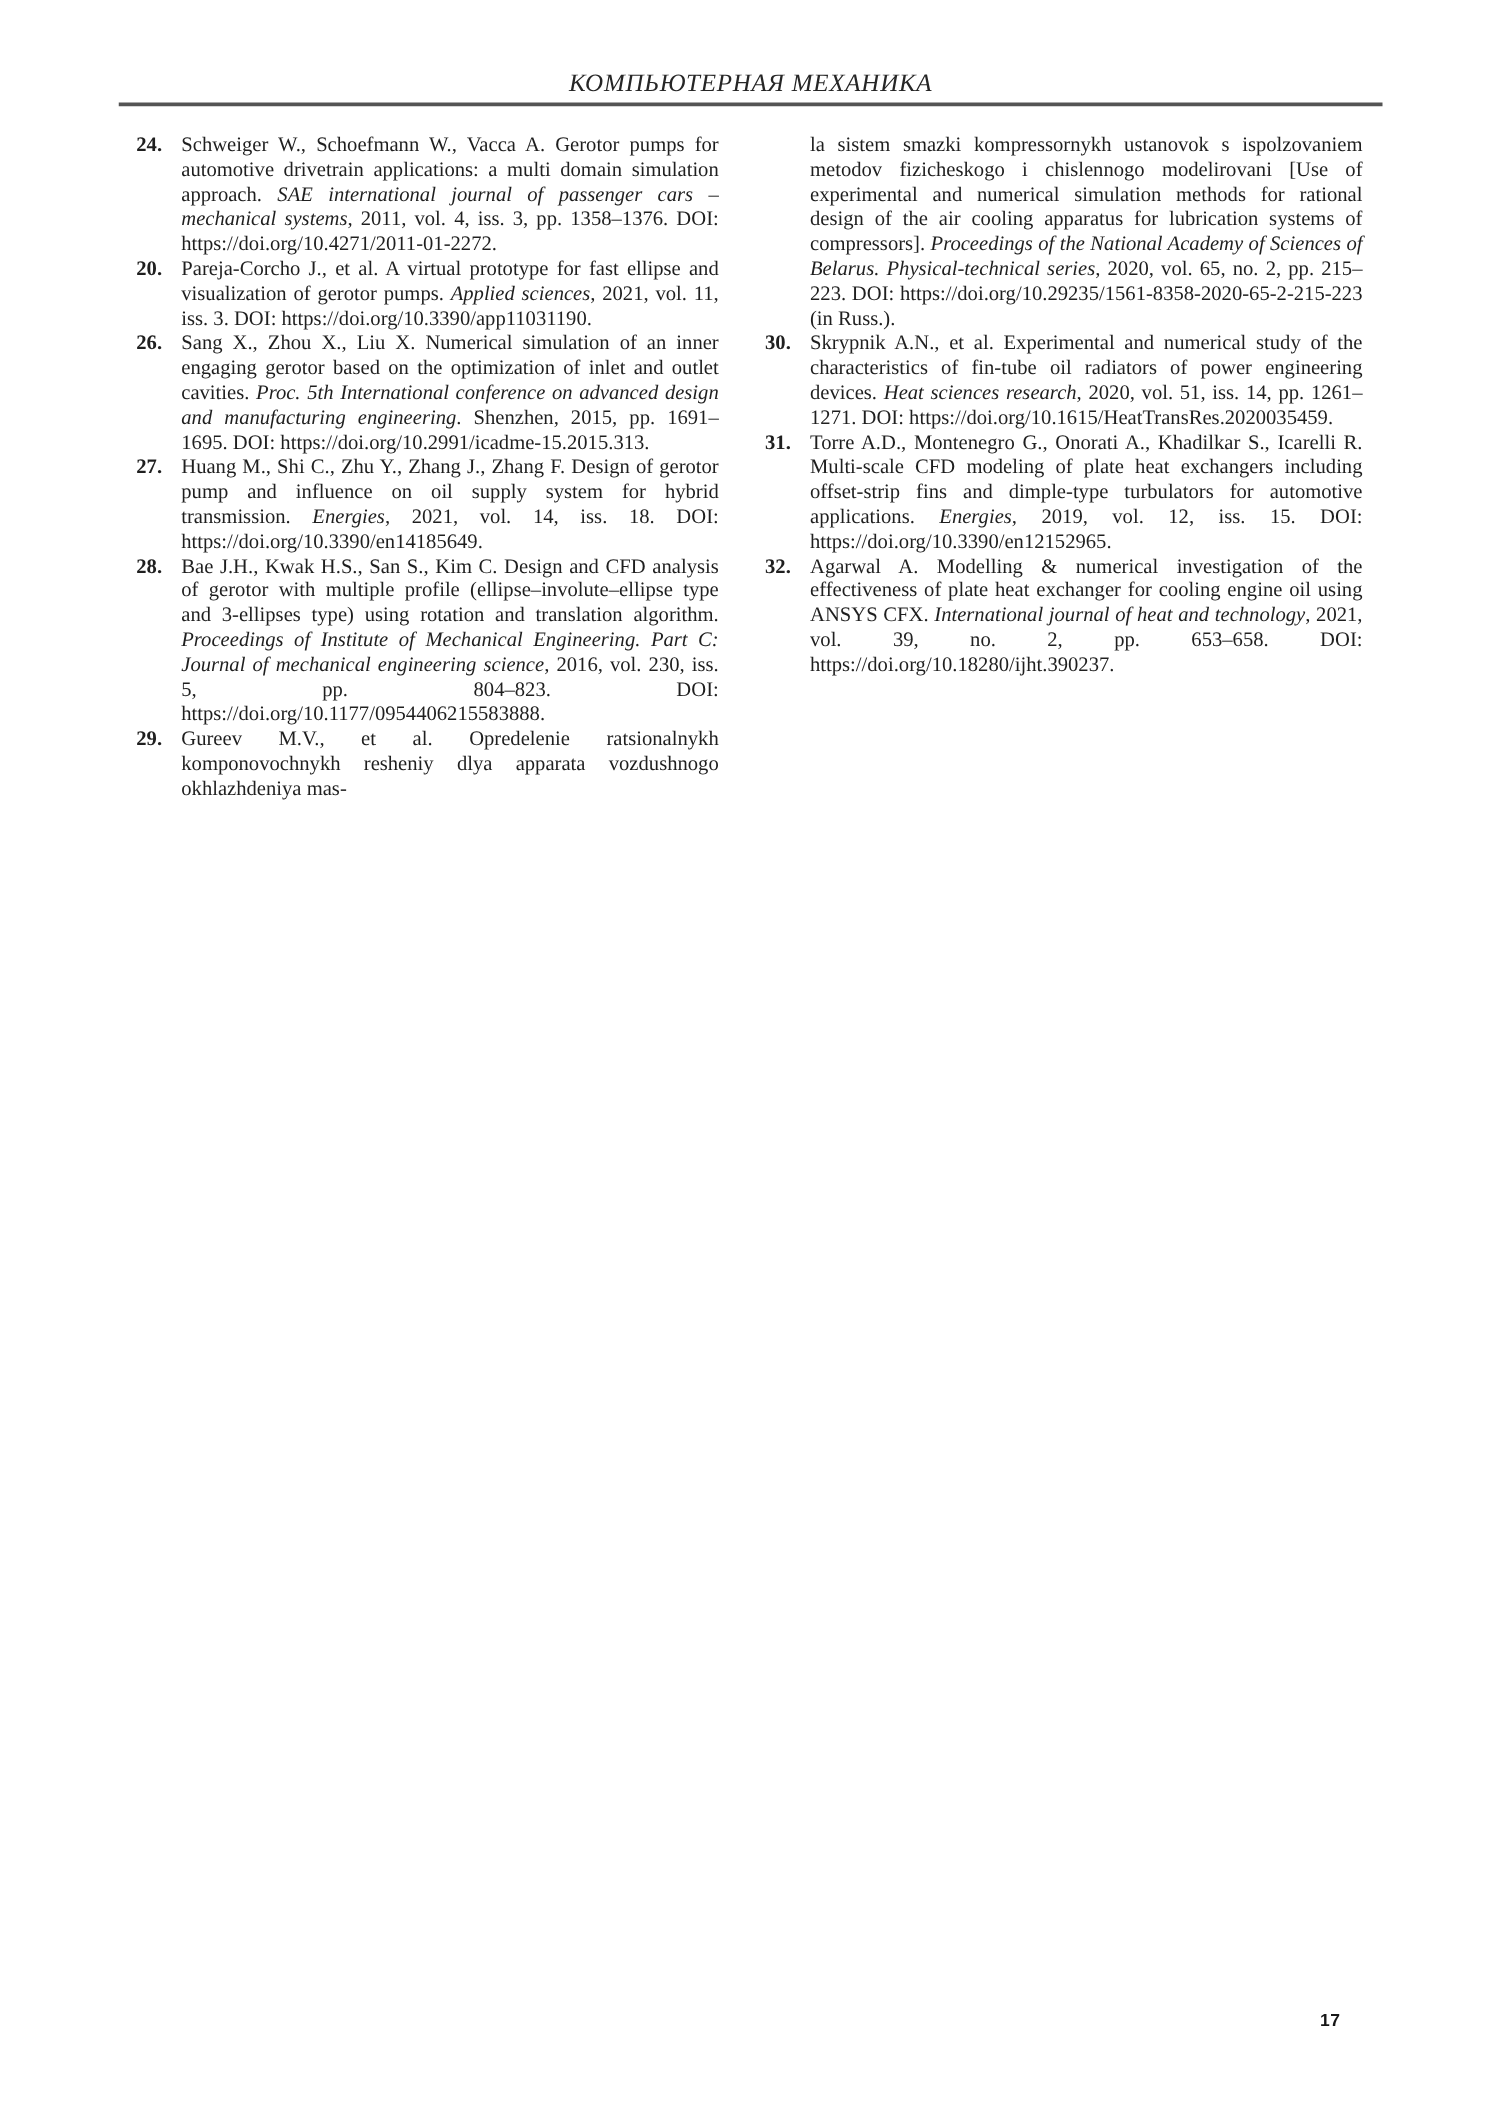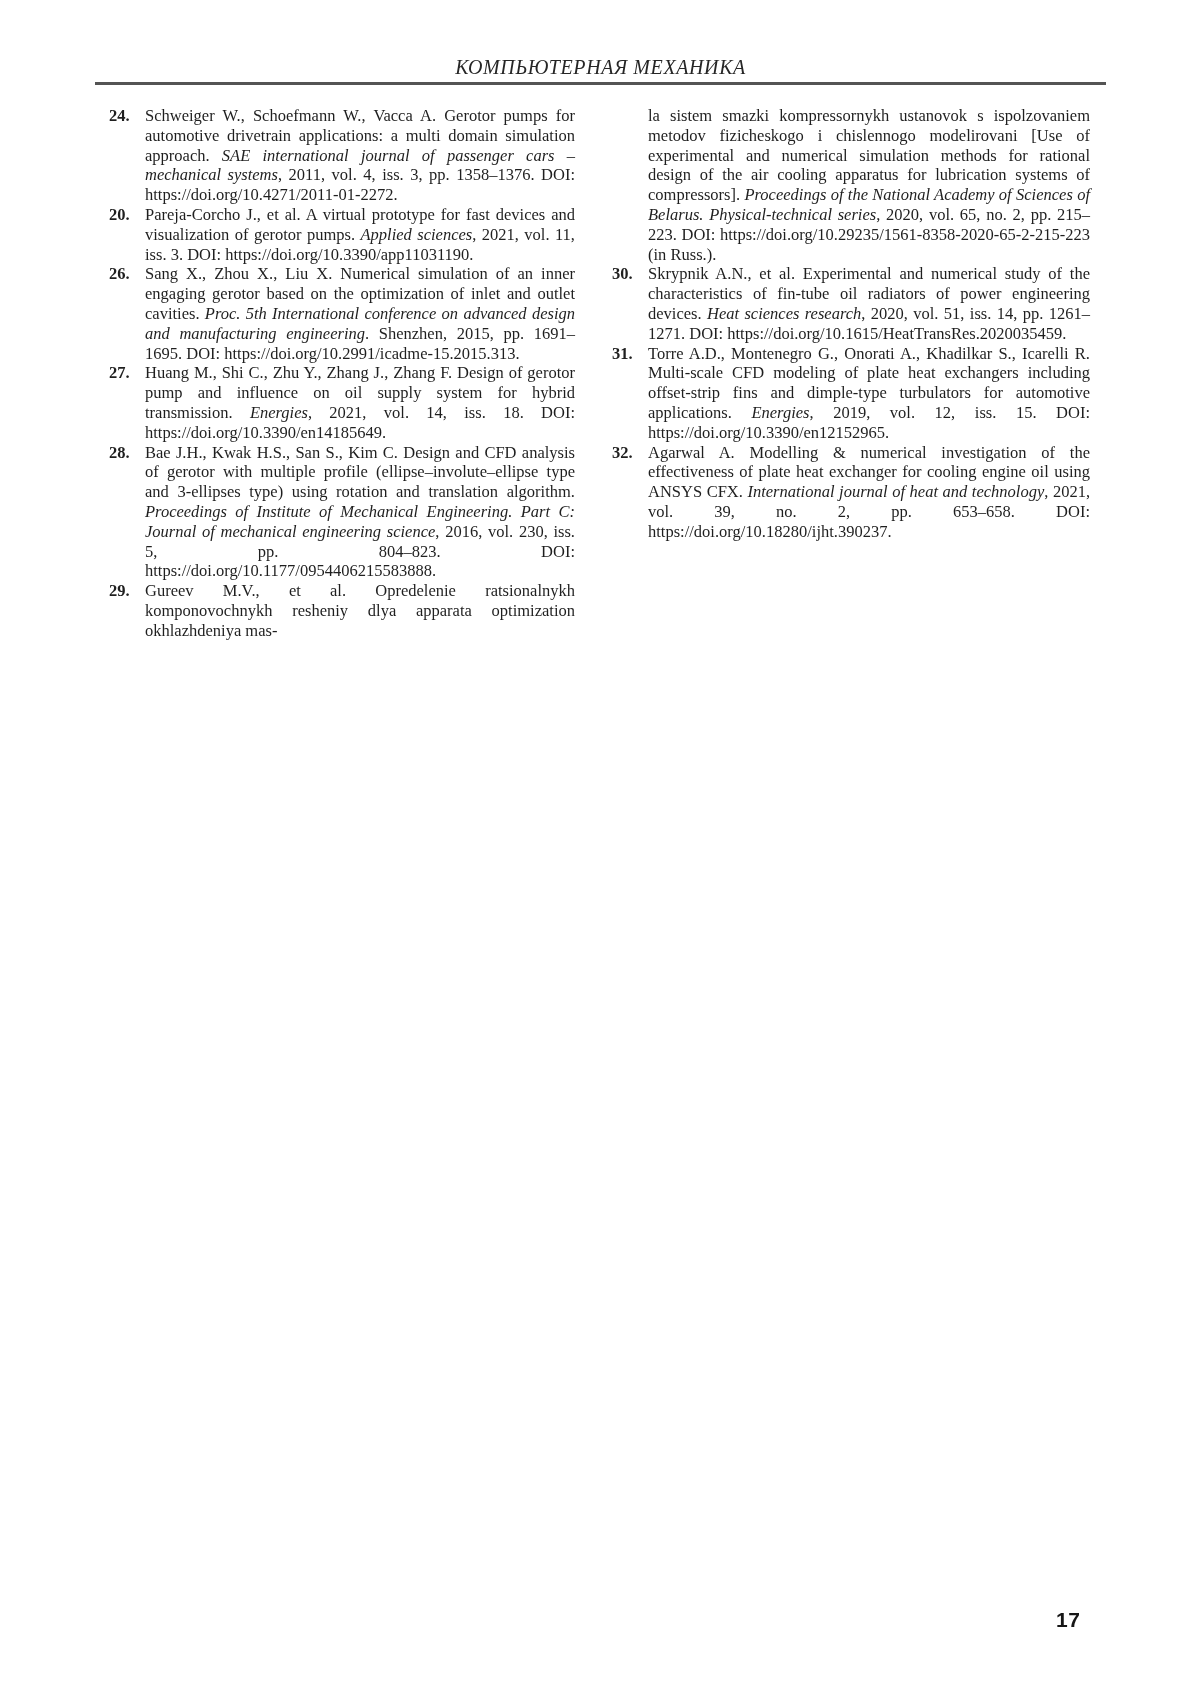--- a/index.html
+++ b/index.html
@@ -67,43 +67,43 @@
     font-weight: bold;
   }
   .seg { font-style: normal; }
   .seg.italic { font-style: italic; }
   .page-number {
     position: absolute;
     left: 1056px;
     top: 1608px;
     font-family: "Liberation Sans", sans-serif;
     font-weight: bold;
-    font-size: 21px;
+    font-size: 14px;
     color: #161616;
     letter-spacing: 0.5px;
   }
 </style>
 </head>
 <body>
 
 <div class="page">
 
   <div class="running-head">
     <span class="journal-title">КОМПЬЮТЕРНАЯ МЕХАНИКА</span>
     <div class="header-rule"></div>
   </div>
 
   <div class="columns">
     <div class="col col-left">
         <div class="ref"><span class="ref-num">24.</span><span class="seg">Schweiger W., Schoefmann W., Vacca A. Gerotor pumps for automotive drivetrain applications: a multi domain simulation approach. </span><span class="seg italic">SAE international journal of passenger cars – mechanical systems</span><span class="seg">, 2011, vol. 4, iss. 3, pp. 1358–1376. DOI: https://doi.org/10.4271/2011-01-2272.</span></div>
-        <div class="ref"><span class="ref-num">20.</span><span class="seg">Pareja-Corcho J., et al. A virtual prototype for fast devices and visualization of gerotor pumps. </span><span class="seg italic">Applied sciences</span><span class="seg">, 2021, vol. 11, iss. 3. DOI: https://doi.org/10.3390/app11031190.</span></div>
+        <div class="ref"><span class="ref-num">20.</span><span class="seg">Pareja-Corcho J., et al. A virtual prototype for fast ellipse and visualization of gerotor pumps. </span><span class="seg italic">Applied sciences</span><span class="seg">, 2021, vol. 11, iss. 3. DOI: https://doi.org/10.3390/app11031190.</span></div>
         <div class="ref"><span class="ref-num">26.</span><span class="seg">Sang X., Zhou X., Liu X. Numerical simulation of an inner engaging gerotor based on the optimization of inlet and outlet cavities. </span><span class="seg italic">Proc. 5th International conference on advanced design and manufacturing engineering</span><span class="seg">. Shenzhen, 2015, pp. 1691–1695. DOI: https://doi.org/10.2991/icadme-15.2015.313.</span></div>
         <div class="ref"><span class="ref-num">27.</span><span class="seg">Huang M., Shi C., Zhu Y., Zhang J., Zhang F. Design of gerotor pump and influence on oil supply system for hybrid transmission. </span><span class="seg italic">Energies</span><span class="seg">, 2021, vol. 14, iss. 18. DOI: https://doi.org/10.3390/en14185649.</span></div>
         <div class="ref"><span class="ref-num">28.</span><span class="seg">Bae J.H., Kwak H.S., San S., Kim C. Design and CFD analysis of gerotor with multiple profile (ellipse–involute–ellipse type and 3-ellipses type) using rotation and translation algorithm. </span><span class="seg italic">Proceedings of Institute of Mechanical Engineering. Part C: Journal of mechanical engineering science</span><span class="seg">, 2016, vol. 230, iss. 5, pp. 804–823. DOI: https://doi.org/10.1177/0954406215583888.</span></div>
-        <div class="ref"><span class="ref-num">29.</span><span class="seg">Gureev M.V., et al. Opredelenie ratsionalnykh komponovochnykh resheniy dlya apparata optimization okhlazhdeniya mas-</span></div>
+        <div class="ref"><span class="ref-num">29.</span><span class="seg">Gureev M.V., et al. Opredelenie ratsionalnykh komponovochnykh resheniy dlya apparata vozdushnogo okhlazhdeniya mas-</span></div>
       </div>
     <div class="col col-right">
         <div class="ref"><span class="ref-num"></span><span class="seg">la sistem smazki kompressornykh ustanovok s ispolzovaniem metodov fizicheskogo i chislennogo modelirovani [Use of experimental and numerical simulation methods for rational design of the air cooling apparatus for lubrication systems of compressors]. </span><span class="seg italic">Proceedings of the National Academy of Sciences of Belarus. Physical-technical series</span><span class="seg">, 2020, vol. 65, no. 2, pp. 215–223. DOI: https://doi.org/10.29235/1561-8358-2020-65-2-215-223 (in Russ.).</span></div>
         <div class="ref"><span class="ref-num">30.</span><span class="seg">Skrypnik A.N., et al. Experimental and numerical study of the characteristics of fin-tube oil radiators of power engineering devices. </span><span class="seg italic">Heat sciences research</span><span class="seg">, 2020, vol. 51, iss. 14, pp. 1261–1271. DOI: https://doi.org/10.1615/HeatTransRes.2020035459.</span></div>
         <div class="ref"><span class="ref-num">31.</span><span class="seg">Torre A.D., Montenegro G., Onorati A., Khadilkar S., Icarelli R. Multi-scale CFD modeling of plate heat exchangers including offset-strip fins and dimple-type turbulators for automotive applications. </span><span class="seg italic">Energies</span><span class="seg">, 2019, vol. 12, iss. 15. DOI: https://doi.org/10.3390/en12152965.</span></div>
         <div class="ref"><span class="ref-num">32.</span><span class="seg">Agarwal A. Modelling &amp; numerical investigation of the effectiveness of plate heat exchanger for cooling engine oil using ANSYS CFX. </span><span class="seg italic">International journal of heat and technology</span><span class="seg">, 2021, vol. 39, no. 2, pp. 653–658. DOI: https://doi.org/10.18280/ijht.390237.</span></div>
       </div>
   </div>
 
   <div class="page-number">17</div>

